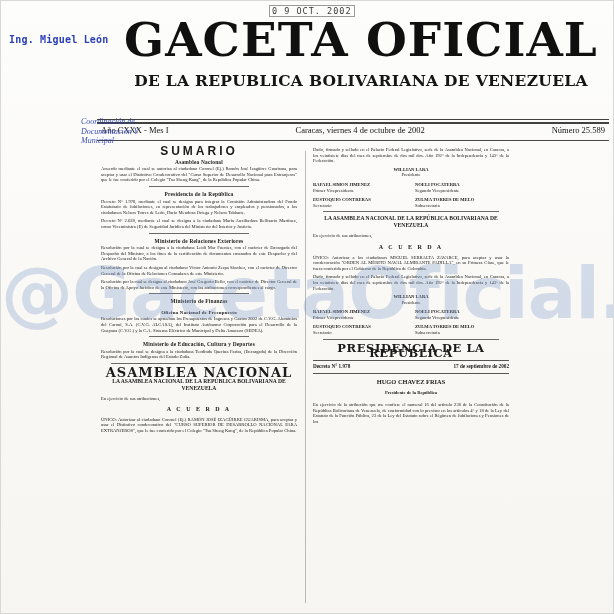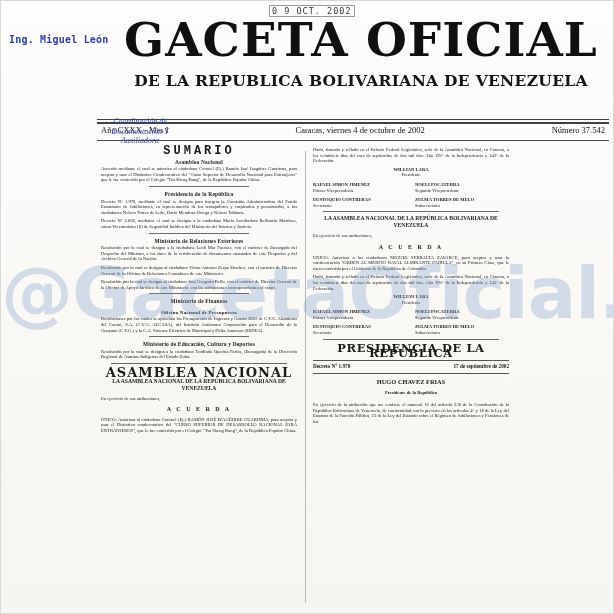--- a/index.html
+++ b/index.html
@@ -91,21 +91,20 @@
   .libstamp{
     position:absolute;left:80px;top:116px;
     color:#2e44b8;
     font-family:"Liberation Serif", serif;
     font-style:italic;
     font-size:8px;
     line-height:9.5px;
     width:118px;
     z-index:7;
     opacity:.95;
-    text-align:center;
   }
   
   .watermark{
     position:absolute;left:0;top:250px;width:522px;
     text-align:center;
     font-family:"DejaVu Sans", sans-serif;
     font-weight:bold;
     font-size:72px;
     letter-spacing:-1px;
     color:rgba(120,150,200,.30);
@@ -123,21 +122,21 @@
     color:#1b1b1b;
     z-index:3;
   }
   .col.left{left:100px;width:196px;}
   .col.right{left:312px;width:196px;}
   .col-div{
     position:absolute;left:304px;top:150px;width:1px;height:452px;background:#b9b9b9;z-index:3;
   }
   h4.sumario{
     text-align:center;
-    font-family:Liberation Mono, monospace;
+    font-family:Liberation Sans, sans-serif;
     font-size:12px;
     letter-spacing:3px;
     font-weight:bold;
     margin:2px 0 4px 0;
   }
   .sec-title{
     text-align:center;font-weight:bold;font-size:5.4px;margin:5px 0 1px 0;letter-spacing:.2px;
   }
   .sec-title.sm{font-size:5px;}
   .para{margin:0 0 3px 0;}
@@ -196,28 +195,28 @@
 
   <div class="masthead">
     <div class="title">GACETA OFICIAL</div>
     <div class="sub">DE LA REPUBLICA BOLIVARIANA DE VENEZUELA</div>
   </div>
   <div class="rule r1"></div>
   <div class="rule r2"></div>
   <div class="issueline">
     <span>Año CXXX - Mes I</span>
     <span>Caracas, viernes 4 de octubre de 2002</span>
-    <span>Número 37.542</span>
+    <span>Número 25.589</span>
   </div>
   <div class="rule r3"></div>
 
   <div class="libstamp">
     <div>Coordinación de</div>
     <div>Documentación Y</div>
-    <div>Auxiliadora</div>
+    <div>Municipal</div>
   </div>
 
   <div class="col-div"></div>
 
   <div class="col left">
     <h4 class="sumario">SUMARIO</h4>
 
     <div class="sec-title">Asamblea Nacional</div>
     <p class="para">Acuerdo mediante el cual se autoriza al ciudadano Coronel (Ej.) Ramón José Izagüirre Guarisma, para aceptar y usar el Distintivo Condecorativo del "Curso Superior de Desarrollo Nacional para Extranjeros" que le fue conferido por el Colegio "Tsu Sheng Kang", de la República Popular China.</p>
     <hr class="short">

